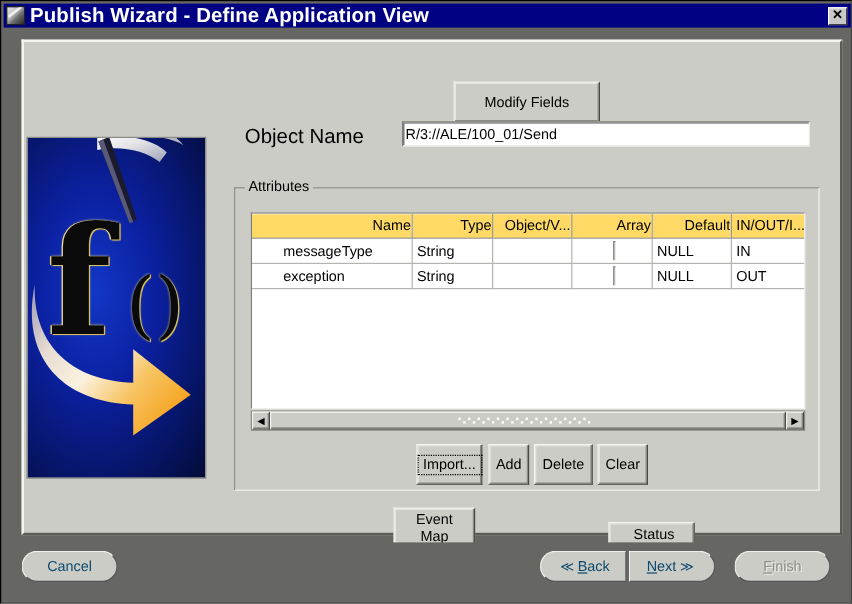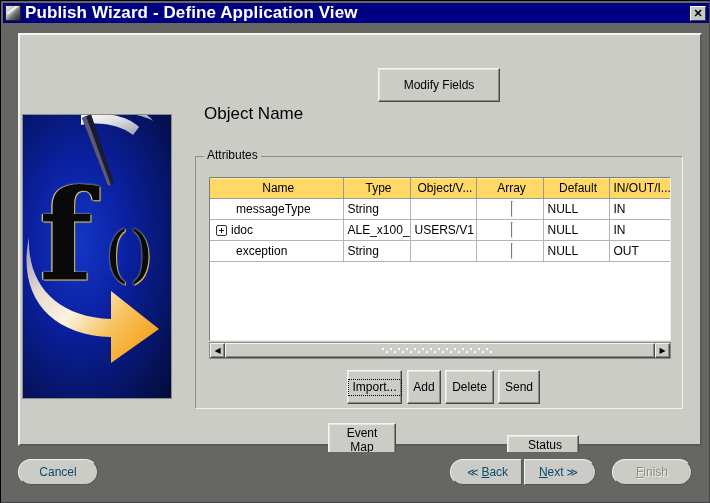--- a/index.html
+++ b/index.html
@@ -191,21 +191,21 @@
     border-right-color: #eeeeea;
     border-bottom-color: #eeeeea;
     box-sizing: border-box;
     overflow: hidden;
   }
   table.grid { border-collapse: collapse; width: 100%; table-layout: fixed; }
   table.grid th {
     background: #ffd966;
     font-weight: normal;
     font-size: 12px;
-    text-align: center;
+    text-align: right;
     padding: 1px 0 1px 4px;
     height: 18px;
     border-right: 1px solid #9a9a96;
     border-bottom: 1px solid #9a9a96;
     box-shadow: inset 0 1px 0 #ffeaa8;
     white-space: nowrap;
     overflow: hidden;
     color: #000;
   }
   table.grid td {
@@ -366,20 +366,21 @@
         </linearGradient>
       </defs>
       <path d="M6 26 C4 74 34 106 88 108 L88 80 L136 118 L88 152 L88 126
                C26 124 -6 84 6 26 Z" fill="url(#swg)"></path>
     </svg>
   </div>
 
   <div class="btn" id="modify-fields-button">Modify Fields</div>
 
   <div class="obj-label">Object Name</div>
+  <input class="obj-input" id="object-name-input" readonly="" value="R/3://ALE/100_01/Send" style="">
 
   <div class="groupbox"></div>
   <div class="groupbox-label">Attributes</div>
 
   <div class="table-frame">
     <table class="grid">
       <colgroup>
         <col style="width:133px">
           <col style="width:67px">
           <col style="width:66px">
@@ -409,35 +410,20 @@
           <td></td>
           <td class="c-array">
             <span class="cellbox"></span>
           </td>
           <td>NULL</td>
           <td>IN</td>
         </tr>
         <tr>
           <td class="c-name">
             <div class="name-cell">
-              <span class="expander"></span>
-              <span>idoc</span>
-            </div>
-          </td>
-          <td>ALE_x100_</td>
-          <td>USERS/V1</td>
-          <td class="c-array">
-            <span class="cellbox"></span>
-          </td>
-          <td>NULL</td>
-          <td>IN</td>
-        </tr>
-        <tr>
-          <td class="c-name">
-            <div class="name-cell">
               <span class="name-indent"></span>
               <span>exception</span>
             </div>
           </td>
           <td>String</td>
           <td></td>
           <td class="c-array">
             <span class="cellbox"></span>
           </td>
           <td>NULL</td>
@@ -484,21 +470,21 @@
       </svg>
     </div>
     <div class="sb-arrow" style="font-size:8px;">▶</div>
   </div>
 
   <div class="btn" id="import-button">
     <span class="focusring">Import...</span>
   </div>
   <div class="btn" id="add-button">Add</div>
   <div class="btn" id="delete-button">Delete</div>
-  <div class="btn" id="clear-button">Send</div>
+  <div class="btn" id="clear-button">Clear</div>
 
   <div class="btn" id="event-map-button">Event Map</div>
   <div class="btn" id="status-fields-button">Status Fields</div>
 
   <div class="bottombar"></div>
   <div class="rbtn round-all" id="cancel-button">Cancel</div>
   <div class="rbtn round-l" id="back-button">
     <span class="chev">≪</span>
     <span class="mn">B</span>
     <span>ack</span>

